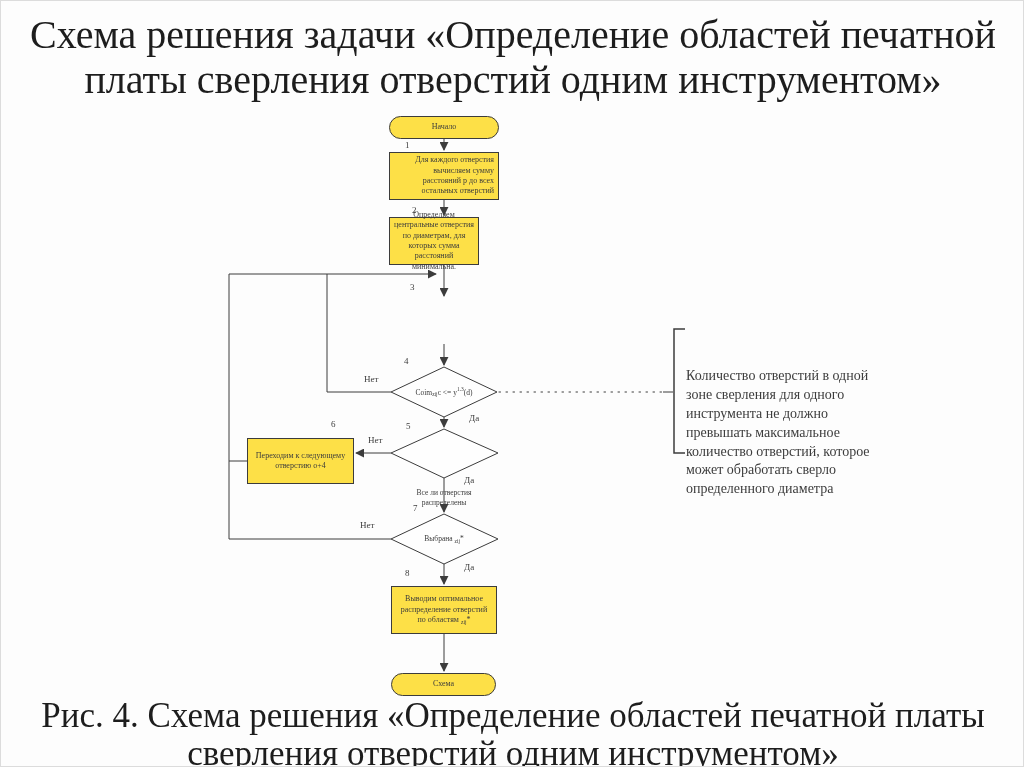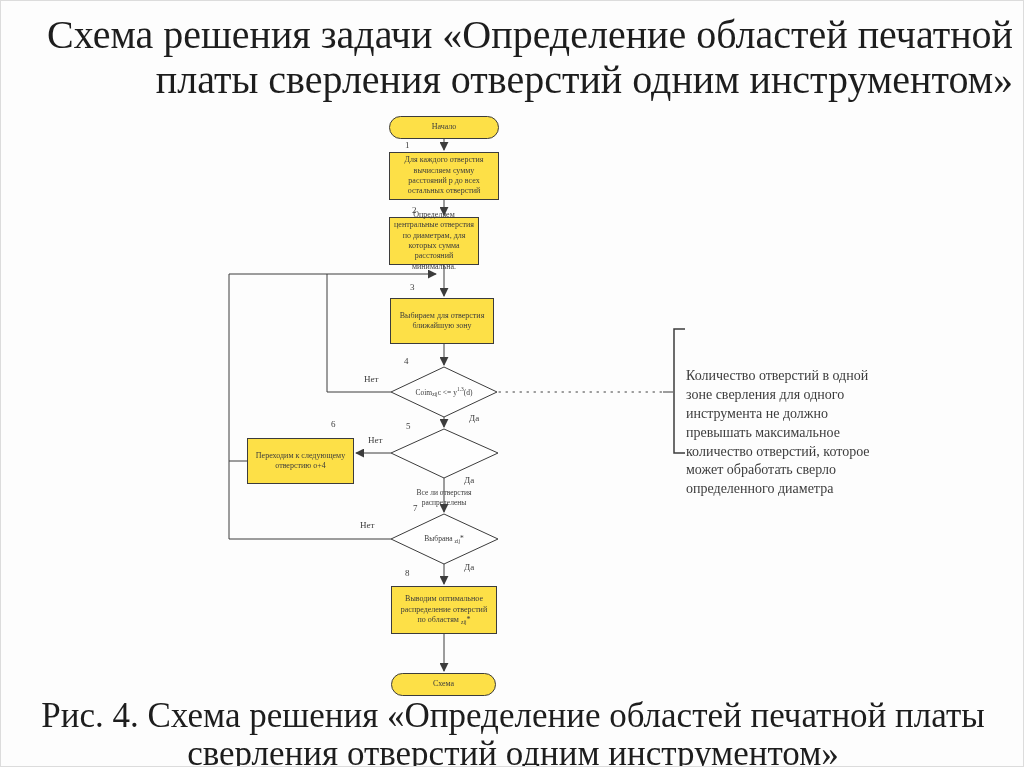--- a/index.html
+++ b/index.html
@@ -3,21 +3,21 @@
 <meta charset="utf-8">
 <style>
   html, body { margin:0; padding:0; background:#ffffff; }
   .slide {
     position:relative; width:1024px; height:767px; overflow:hidden;
     background:#fdfdfd; border:1px solid #dcdcdc; box-sizing:border-box;
     font-family:"Liberation Serif", serif; color:#3c3c3c;
   }
   .title {
     position:absolute; left:12px; top:12px; width:1000px;
-    text-align:right; font-size:40px; line-height:1.12; color:#1d1d1d;
+    text-align:center; font-size:40px; line-height:1.12; color:#1d1d1d;
   }
   .caption {
     position:absolute; left:17px; top:696px; width:990px;
     text-align:center; font-size:35px; line-height:1.08; color:#1d1d1d;
   }
   .wires { position:absolute; left:0; top:0; }
   .node {
     position:absolute; box-sizing:border-box;
     border:1px solid #3c3c3c; background:#fde047;
     display:flex; align-items:center; justify-content:center;
@@ -71,25 +71,24 @@
       <path d="M684,328 L673,328 L673,452 L684,452" stroke-width="1.5"></path>
 
       <polygon points="443,366 496,391 443,416 390,391" fill="#fefefe"></polygon>
       <polygon points="443,428 497,452 443,477 390,452" fill="#fefefe"></polygon>
       <polygon points="443,513 497,538 443,563 390,538" fill="#fefefe"></polygon>
     </g>
   </svg>
 
   <div class="node pill" style="left:388px; top:115px; width:110px; height:23px;">Начало</div>
 
-  <div class="node" style="left:388px; top:151px; width:110px; height:48px;">Для каждого отверстия вычисляем сумму расстояний р до всех остальных отверстий</div>
+  <div class="node" style="left:388px; top:151px; width:110px; height:48px;text-align:right;">Для каждого отверстия вычисляем сумму расстояний р до всех остальных отверстий</div>
 
   <div class="node" style="left:388px; top:216px; width:90px; height:48px;">Определяем центральные отверстия по диаметрам, для которых сумма расстояний минимальна.</div>
 
-  <div class="node" style="left:389px; top:297px; width:104px; height:46px;">Выбираем для отверстия ближайшую зону</div>
 
   <div class="node" style="left:246px; top:437px; width:107px; height:46px;">Переходим к следующему отверстию о+4</div>
 
   <div class="node" style="left:390px; top:585px; width:106px; height:48px;">
     <span>
       <span>Выводим оптимальное распределение отверстий по областям </span><span class="sb">zij</span><span>*</span>
     </span>
   </div>
 
   <div class="node pill" style="left:390px; top:672px; width:105px; height:23px;">Схема</div>

